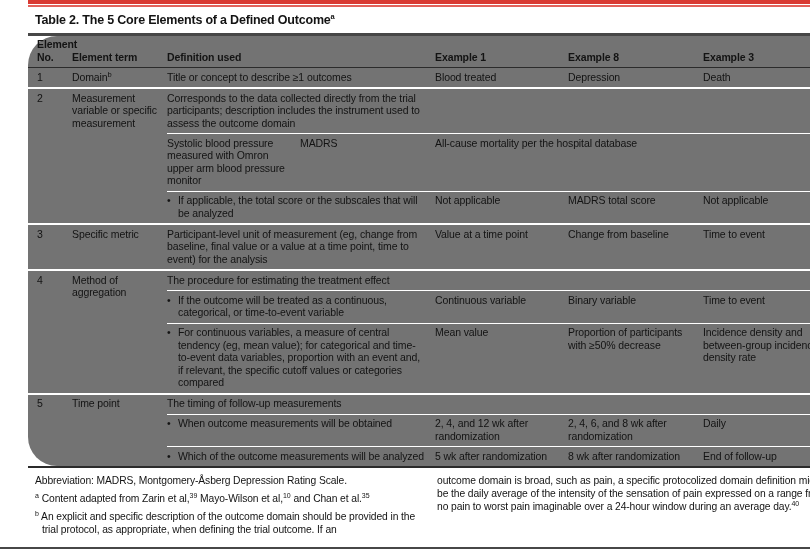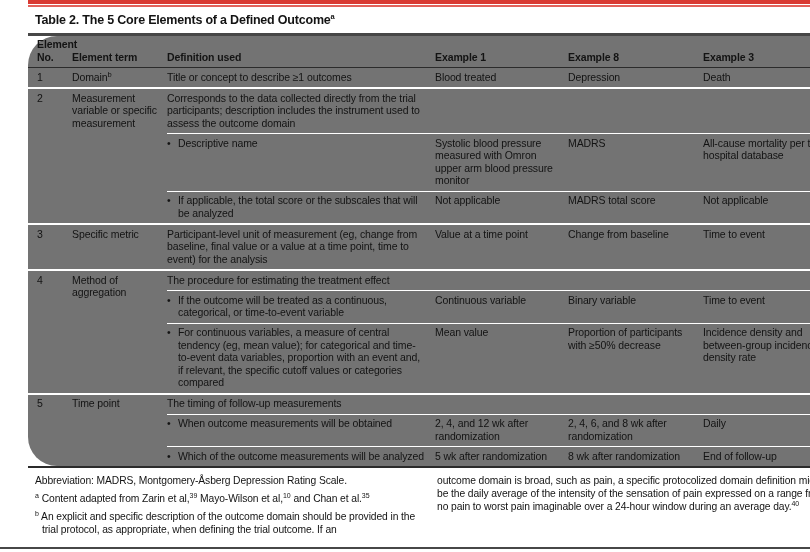--- a/index.html
+++ b/index.html
@@ -82,23 +82,20 @@
       <div class="c no">2</div>
       <div class="c term">Measurement variable or specific measurement</div>
       <div class="subs">
         <div class="srow">
           <div class="c def">Corresponds to the data collected directly from the trial participants; description includes the instrument used to assess the outcome domain</div>
           <div class="c exA"></div>
           <div class="c exB"></div>
           <div class="c exC"></div>
         </div>
         <div class="srow">
-          <div class="c def">
-              <div class="bl"><span class="blt">•</span><span>Descriptive name</span></div>
-            </div>
           <div class="c exA">Systolic blood pressure measured with Omron upper arm blood pressure monitor</div>
           <div class="c exB">MADRS</div>
           <div class="c exC">All-cause mortality per the hospital database</div>
         </div>
         <div class="srow">
           <div class="c def">
               <div class="bl"><span class="blt">•</span><span>If applicable, the total score or the subscales that will be analyzed</span></div>
             </div>
           <div class="c exA">Not applicable</div>
           <div class="c exB">MADRS total score</div>

